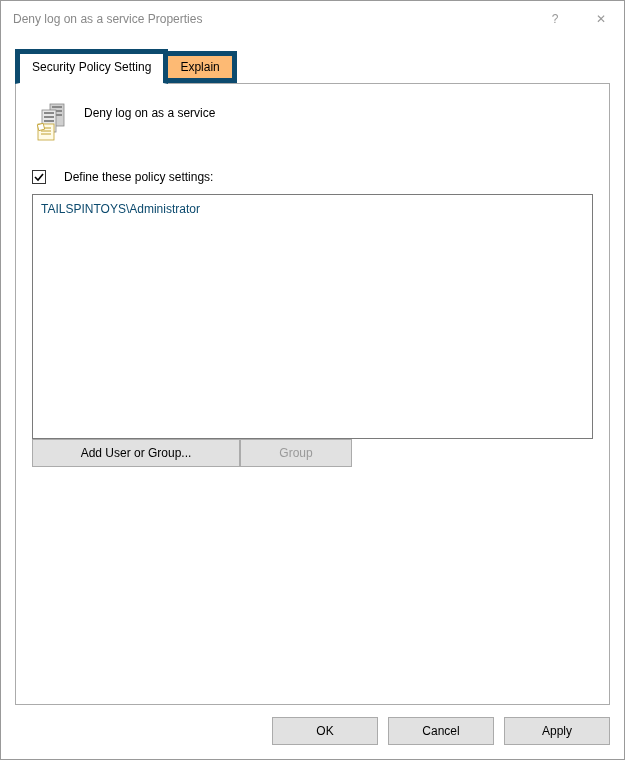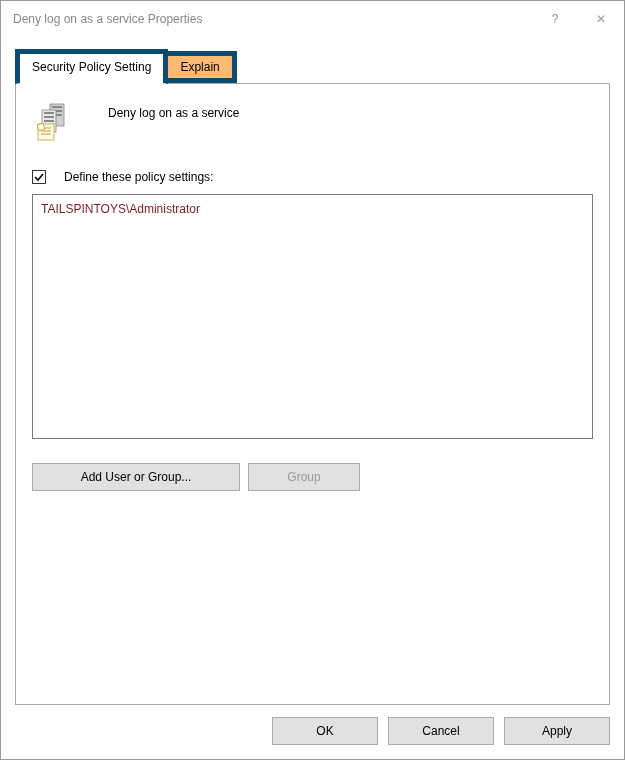--- a/index.html
+++ b/index.html
@@ -85,21 +85,21 @@
       background: #fff;
       flex: 1;
       padding: 18px 12px 12px 12px;
       display: flex;
       flex-direction: column;
     }
     
     .policy-header {
       display: flex;
       align-items: flex-start;
-      gap: 32px;
+      gap: 8px;
       padding-left: 8px;
       margin-bottom: 28px;
     }
     
     .policy-icon {
       width: 40px;
       height: 40px;
       flex-shrink: 0;
     }
     
@@ -132,31 +132,29 @@
       height: 12px;
     }
     
     .listbox {
       border: 1px solid #7a7a7a;
       height: 245px;
       margin-left: 4px;
       margin-right: 4px;
       padding: 6px 8px;
       overflow: auto;
-      color: #7f1d1d;
+      color: #0c4a6e;
     }
     
     .list-item {
       padding: 1px 0;
     }
     
     .list-buttons {
       display: flex;
-      gap: 8px;
-      margin-top: 24px;
       margin-left: 4px;
     }
     
     .btn {
       border: 1px solid #ababab;
       background: #e1e1e1;
       padding: 0;
       height: 28px;
       text-align: center;
       cursor: default;

